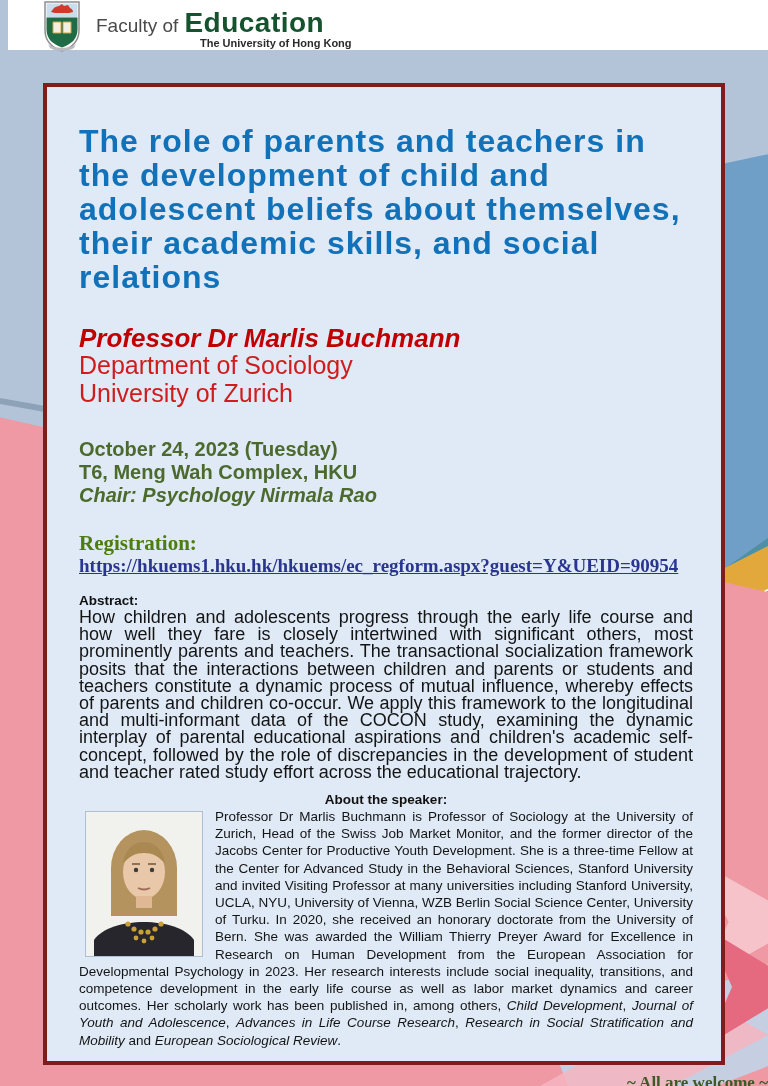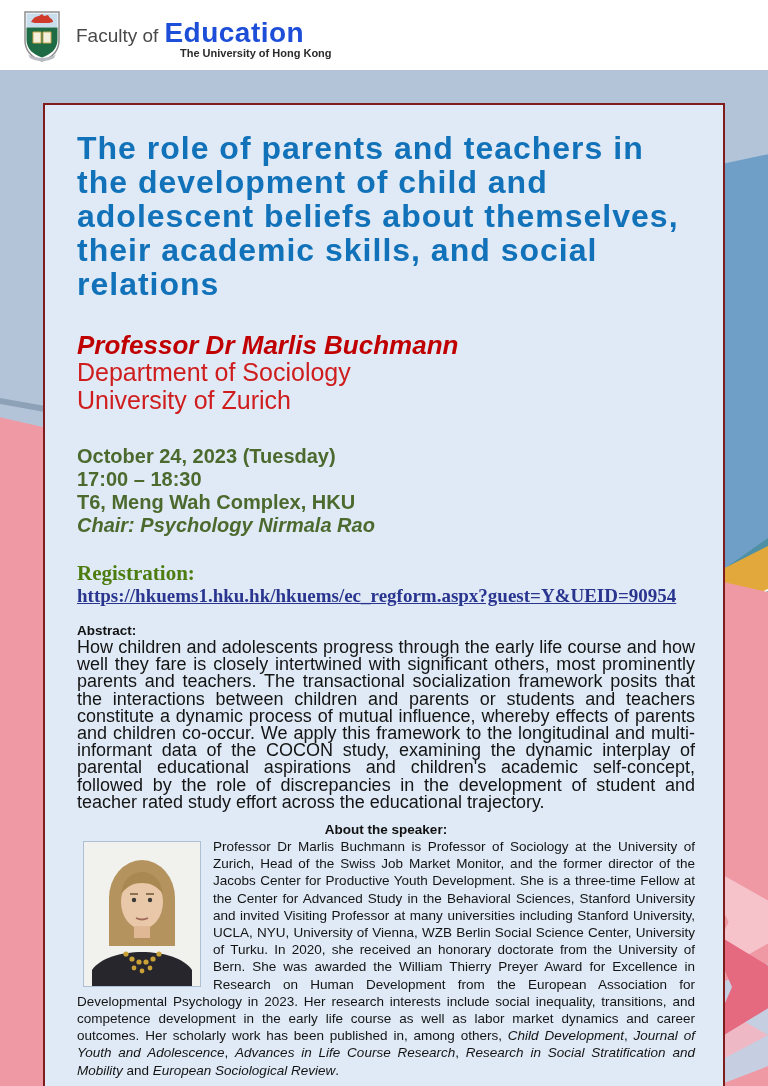--- a/index.html
+++ b/index.html
@@ -19,31 +19,31 @@
     clip-path:polygon(0 2.5%,100% 28%,100% 100%,0 100%);}
   .bg-grayedge{left:-6px;top:404px;width:80px;height:6px;background:#8da2b6;transform:rotate(10deg);}
   .bg-lavender{left:560px;top:990px;width:300px;height:95px;background:#c6cfe2;transform:rotate(-21deg);}
   .bg-chev-light{left:700px;top:862px;width:68px;height:120px;background:#f6c3cb;
     clip-path:polygon(0 0,100% 32%,100% 68%,0 100%,42% 50%);}
   .bg-chev-rose{left:706px;top:928px;width:62px;height:118px;background:#e56a80;
     clip-path:polygon(0 0,100% 32%,100% 68%,0 100%,42% 50%);}
   .bg-chev-footer{left:540px;top:980px;width:228px;height:106px;background:#f4b4bf;
     clip-path:polygon(0 0,58% 0,100% 52%,58% 100%,0 100%,40% 52%);opacity:.85;}
   
-  .header{position:relative;z-index:2;height:70px;background:#ffffff;
-    display:flex;align-items:center;padding-left:22px;box-sizing:border-box;}
+  .header{position:relative;z-index:2;height:50px;background:#ffffff;
+    display:flex;align-items:center;padding-left:34px;box-sizing:border-box;margin-left:8px;}
   .crest{flex:0 0 auto;margin-top:4px;}
   .brand{margin-left:14px;position:relative;margin-top:6px;}
   .brand-line1{display:flex;align-items:baseline;}
   .faculty-of{font-size:19px;color:#4a4a4a;margin-right:6px;}
-  .faculty-name{font-size:28px;font-weight:bold;color:#1d4ed8;letter-spacing:.5px;}
+  .faculty-name{font-size:28px;font-weight:bold;color:#14532d;letter-spacing:.5px;}
   .brand-sub{font-size:11px;font-weight:bold;color:#2b2b2b;margin-left:104px;margin-top:-2px;}
   
   .panel{position:relative;z-index:2;margin:33px 43px 0 43px;background:#dfeaf6;
-    border:2px solid #7f1d1d;padding:26px 28px 12px 32px;box-sizing:border-box;}
+    border:4px solid #7f1d1d;padding:37px 28px 12px 32px;box-sizing:border-box;}
   .title{color:#1272b9;font-weight:bold;font-size:32px;line-height:34px;
     letter-spacing:1px;max-width:612px;margin:0 0 30px 0;}
   .speaker-name{color:#c00000;font-weight:bold;font-size:26px;line-height:28px;font-style:italic;}
   .speaker-sub{color:#cf1d1d;font-size:25px;line-height:27.5px;}
   .details{margin-top:31px;color:#4c6a2e;font-weight:bold;font-size:20px;line-height:23px;}
   .details .chair{font-style:italic;}
   .registration{margin-top:24px;font-family:"Liberation Serif",serif;}
   .reg-label{color:#4d7c0f;font-weight:bold;font-size:21px;line-height:24px;}
   .reg-link{display:block;max-width:640px;color:#2a3590;font-weight:bold;font-size:19px;
     line-height:22px;text-decoration:underline;overflow-wrap:anywhere;cursor:pointer;}
@@ -102,21 +102,20 @@
     <h1 class="title">The role of parents and teachers in the development of child and adolescent beliefs about themselves, their academic skills, and social relations</h1>
 
     <div>
       <div class="speaker-name">Professor Dr Marlis Buchmann</div>
       <div class="speaker-sub">Department of Sociology</div>
       <div class="speaker-sub">University of Zurich</div>
     </div>
 
     <div class="details">
       <div>October 24, 2023 (Tuesday)</div>
-      <div>17:00 – 18:30</div>
       <div>T6, Meng Wah Complex, HKU</div>
       <div class="chair">Chair: Psychology Nirmala Rao</div>
     </div>
 
     <div class="registration">
       <div class="reg-label">Registration:</div>
       <a class="reg-link">https://hkuems1.hku.hk/hkuems/ec_regform.aspx?guest=Y&amp;UEID=90954</a>
     </div>
 
     <div class="sec-head">Abstract:</div>

